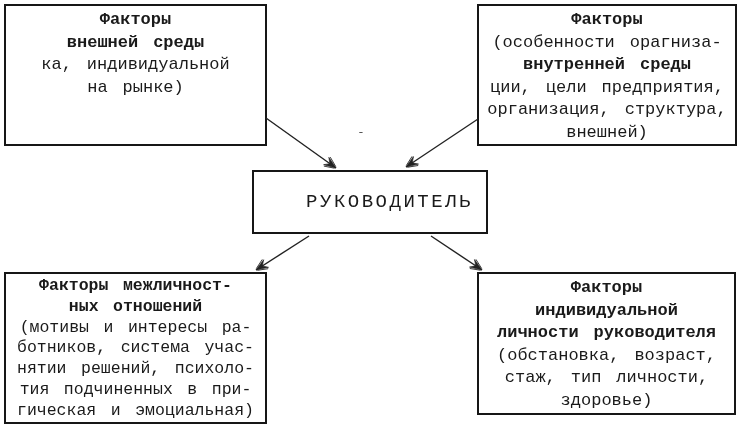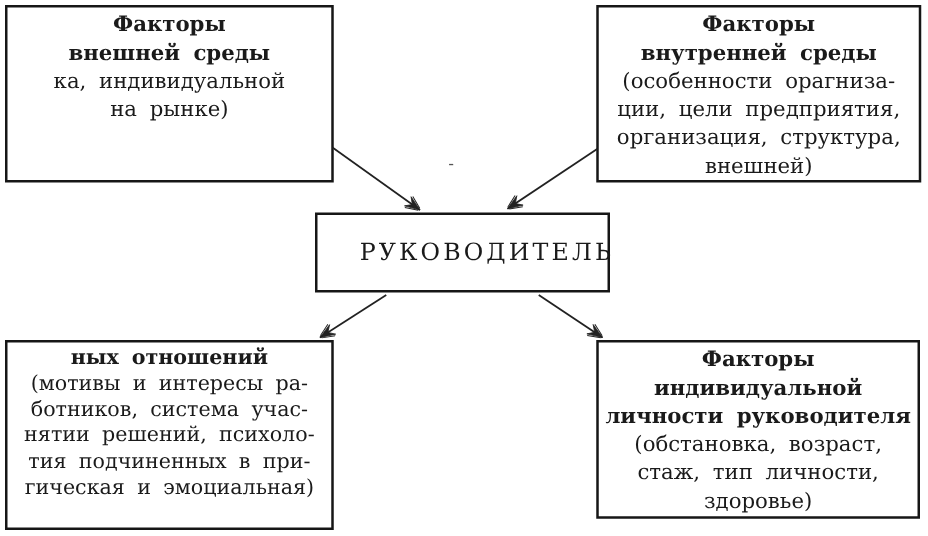--- a/index.html
+++ b/index.html
@@ -11,21 +11,21 @@
     color:#1a1a1a;
     overflow:hidden;
   }
   .fbox {
     position:absolute;
     box-sizing:border-box;
     border:2px solid #161616;
     background:#ffffff;
     text-align:center;
   }
-  .ln { word-spacing:0.28em; white-space:nowrap; }
+  .ln { word-spacing:0.28em; white-space:nowrap;font-family:Liberation Mono, monospace; }
   .t  { font-weight:bold; }
 
   
   .box-top { padding-top:3px; font-size:17px; }
   .box-top .ln { line-height:22.5px; }
 
   #box-tl { left:4px;  top:4px; width:263px; height:142px; }
   #box-tr { left:477px; top:4px; width:260px; height:142px; }
 
   
@@ -60,32 +60,33 @@
 
   <div class="fbox box-top" id="box-tl">
     <div class="ln t">Факторы</div>
     <div class="ln t">внешней среды</div>
     <div class="ln">ка, индивидуальной</div>
     <div class="ln">на рынке)</div>
   </div>
 
   <div class="fbox box-top" id="box-tr">
     <div class="ln t">Факторы</div>
+    <div class="ln">(особенности орагниза-</div>
     <div class="ln t">внутренней среды</div>
-    <div class="ln">(особенности орагниза-</div>
     <div class="ln">ции, цели предприятия,</div>
     <div class="ln">организация, структура,</div>
     <div class="ln">внешней)</div>
   </div>
 
   <div class="fbox" id="box-c">
     <span class="ln">РУКОВОДИТЕЛЬ</span>
   </div>
 
   <div class="fbox" id="box-bl">
+    <div class="ln t">Факторы межличност-</div>
     <div class="ln t">ных отношений</div>
     <div class="ln">(мотивы и интересы ра-</div>
     <div class="ln">ботников, система учас-</div>
     <div class="ln">нятии решений, психоло-</div>
     <div class="ln">тия подчиненных в при-</div>
     <div class="ln">гическая и эмоциальная)</div>
   </div>
 
   <div class="fbox" id="box-br">
     <div class="ln t">Факторы</div>

